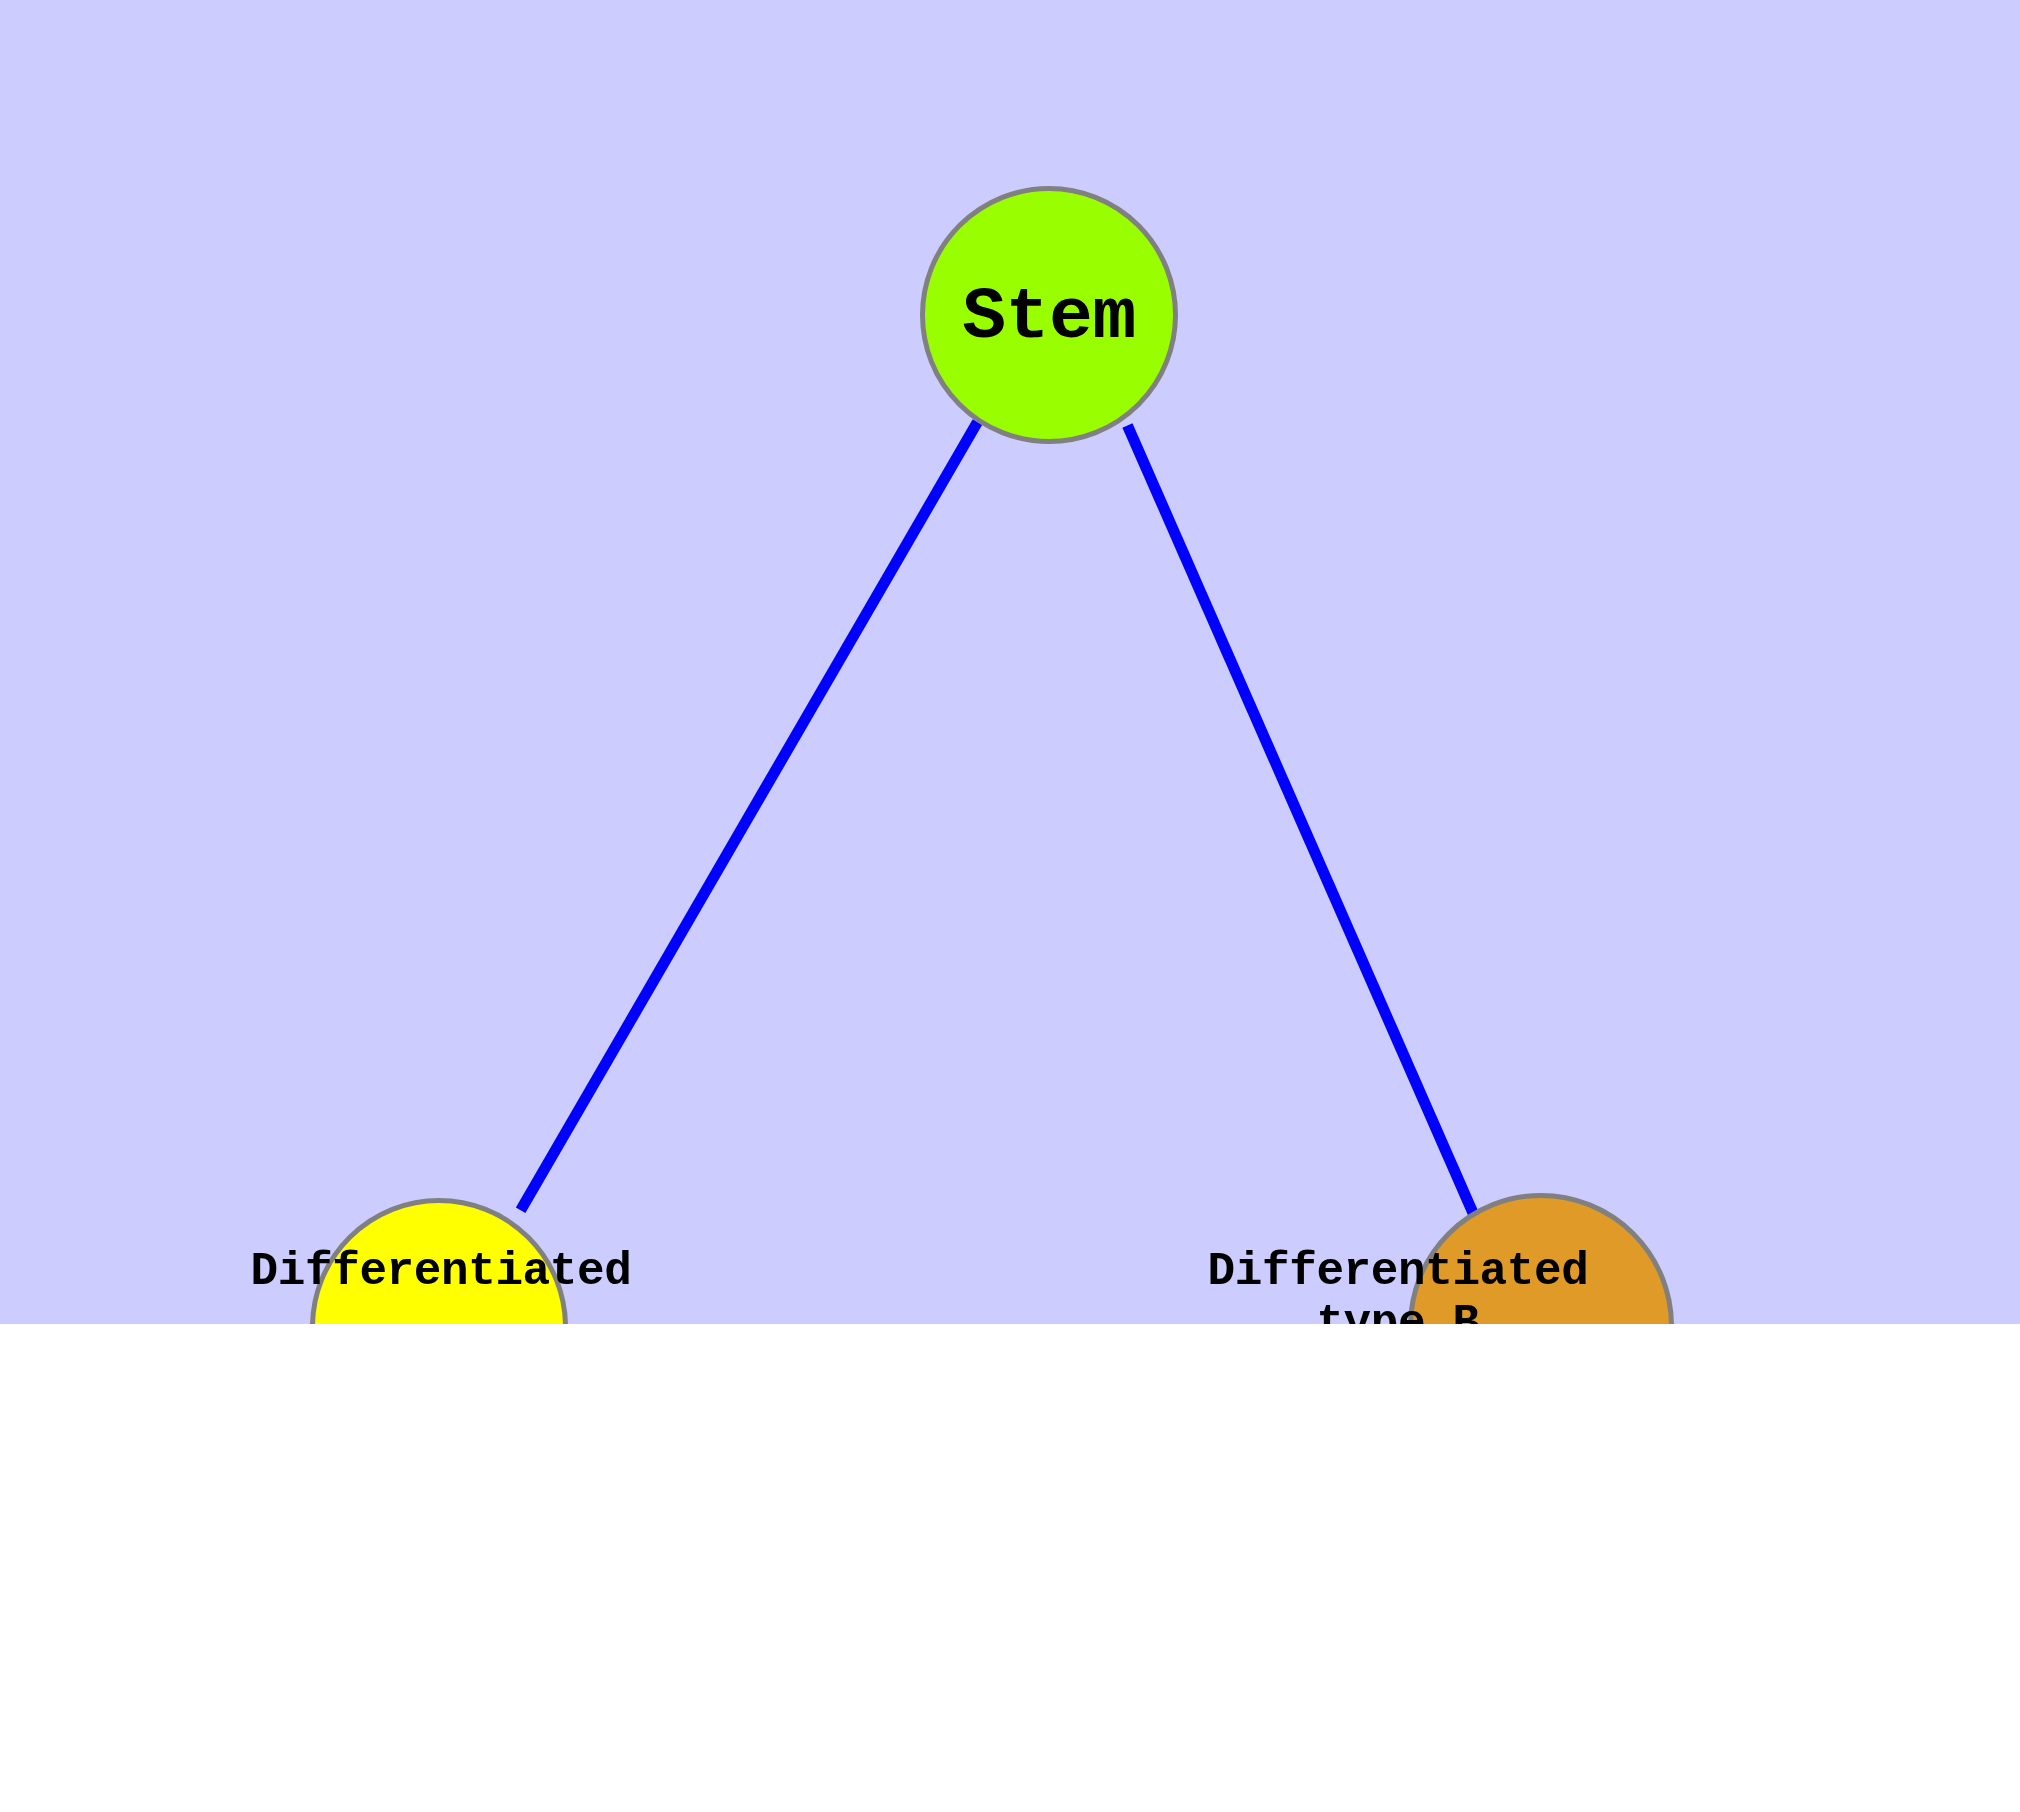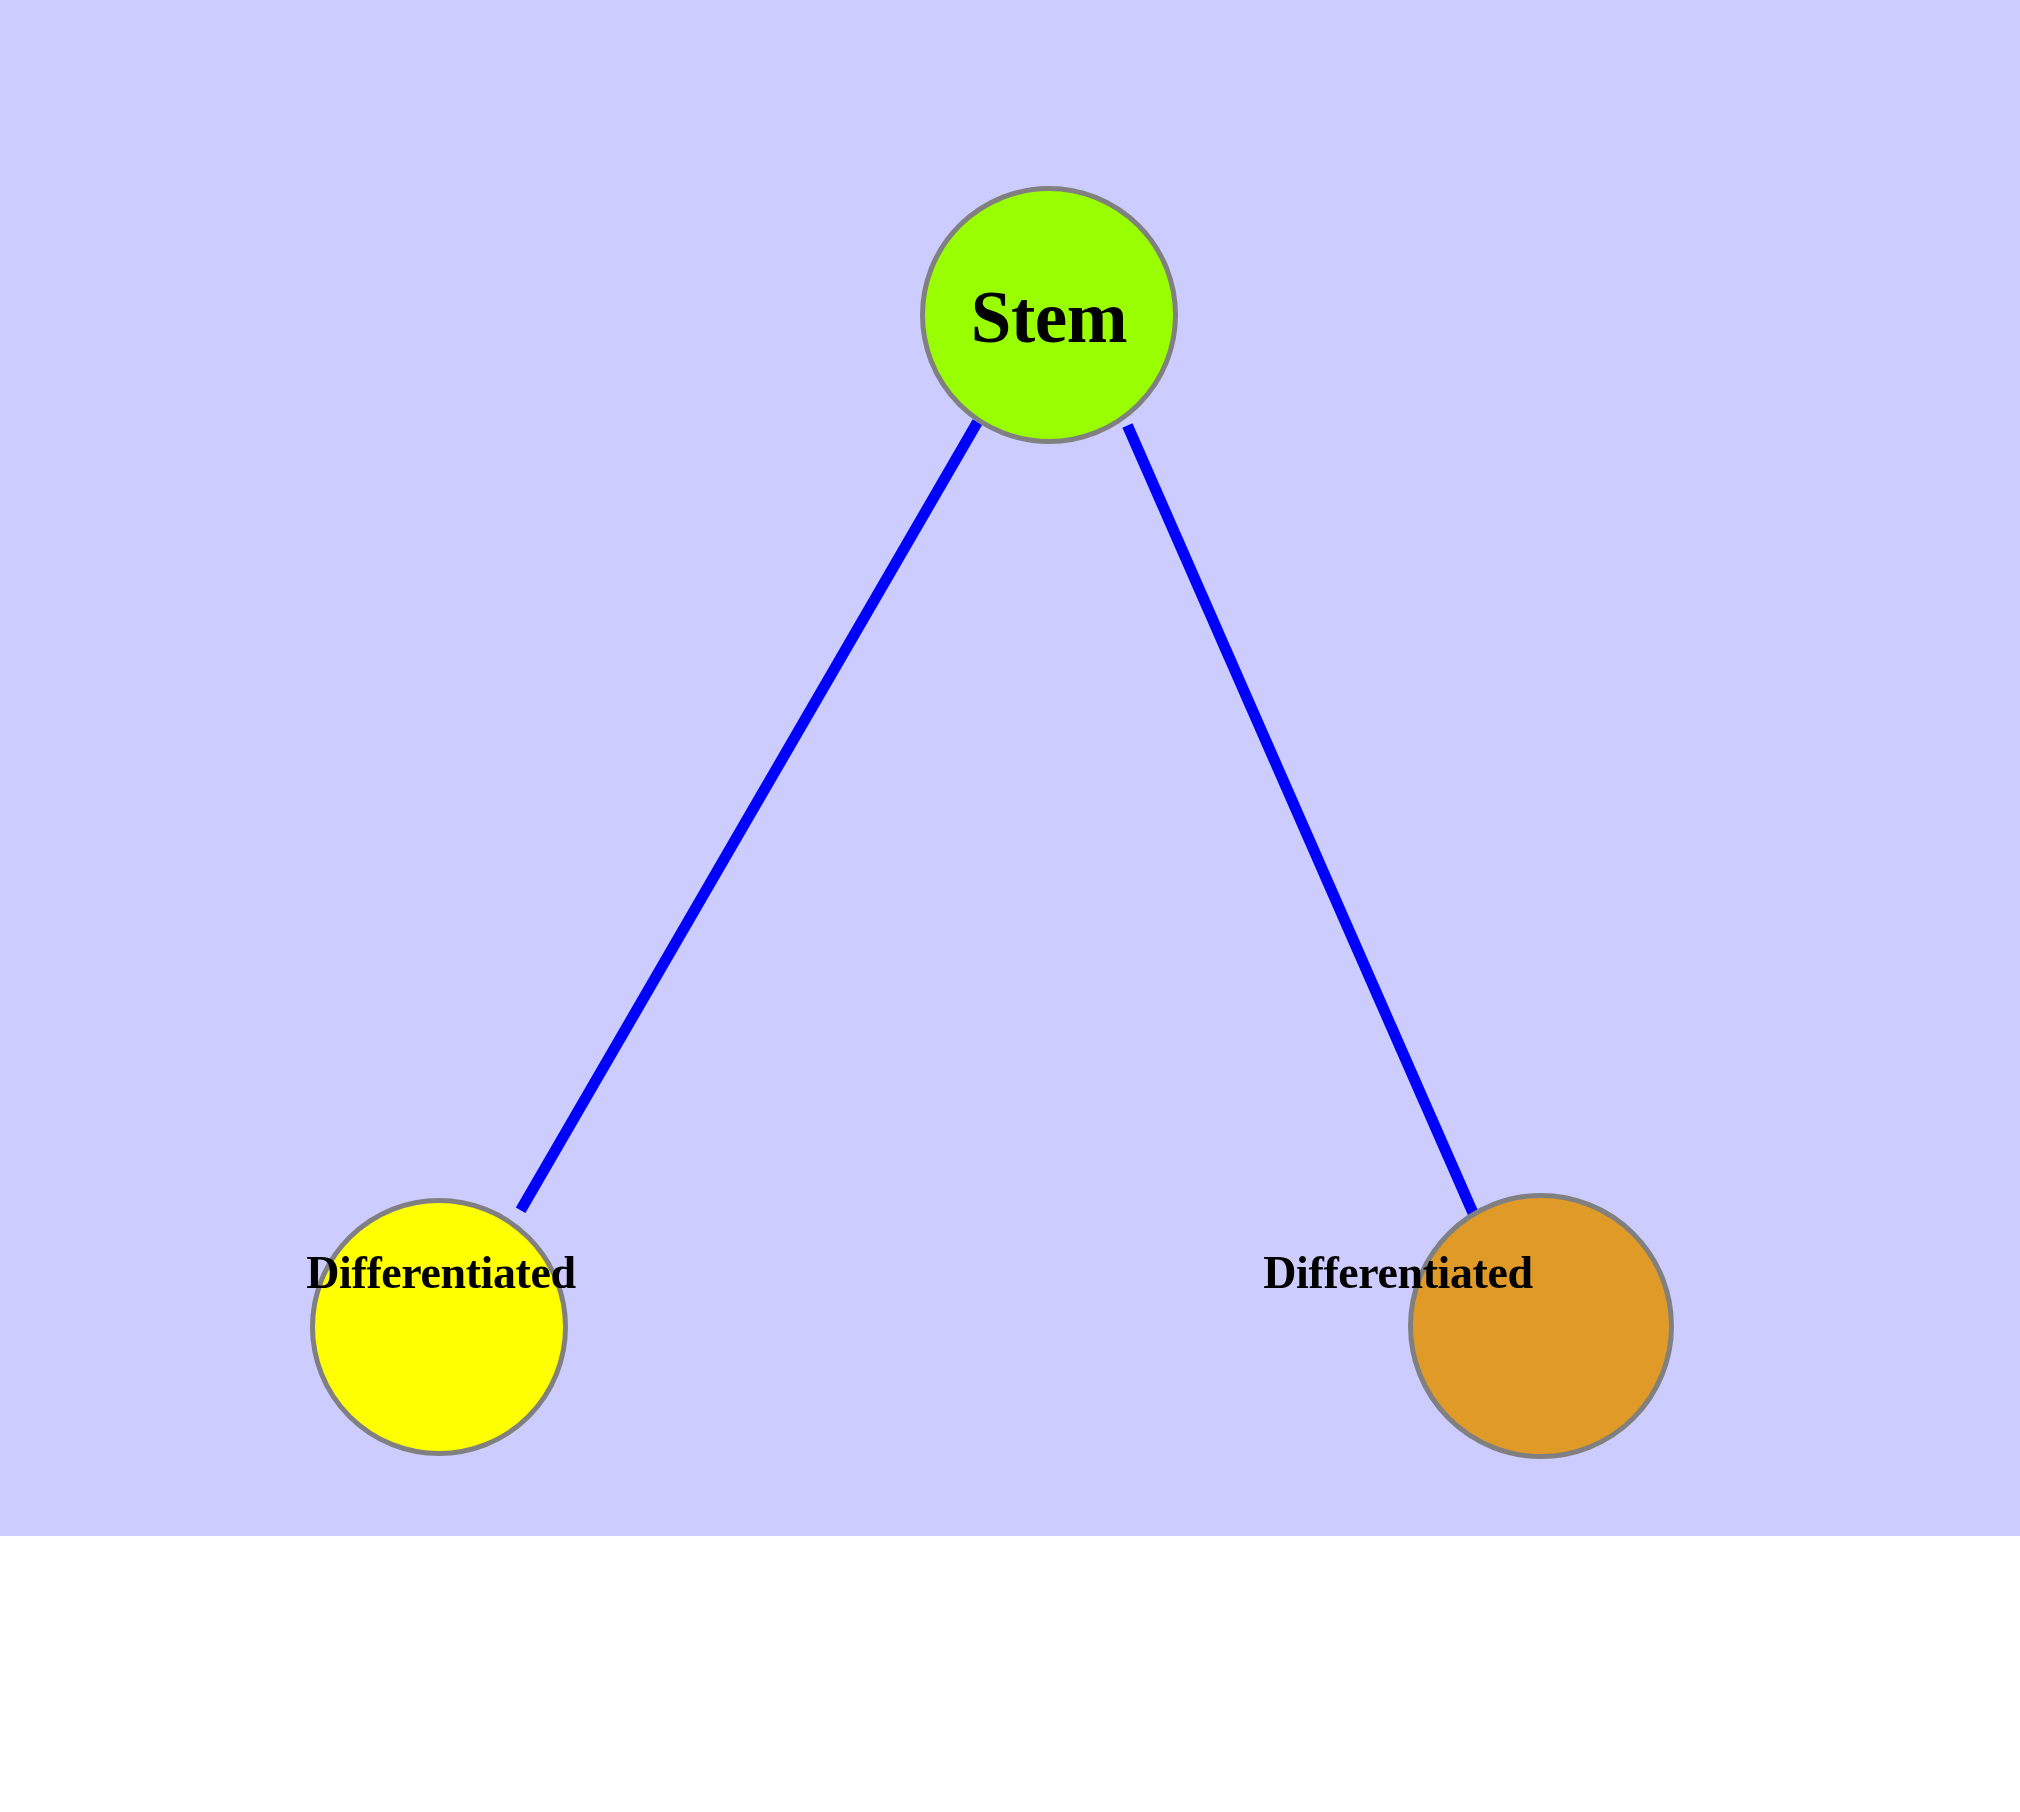--- a/index.html
+++ b/index.html
@@ -3,24 +3,24 @@
 <meta charset="utf-8">
 <style>
   html, body {
     margin: 0;
     padding: 0;
     background: #ffffff;
   }
   #canvas {
     position: relative;
     width: 2021px;
-    height: 1536px;
+    height: 1324px;
     background: #ccccff;
     overflow: hidden;
-    font-family: Liberation Serif, serif;
+    font-family: Liberation Mono, monospace;
   }
   #edge-layer {
     position: absolute;
     left: 0;
     top: 0;
     width: 2021px;
     height: 1812px;
     pointer-events: none;
   }
   .node {
@@ -58,16 +58,16 @@
   <div class="node" id="node-stem" style="left:920px; top:186px; width:258px; height:258px; background:#99ff00;"></div>
 
   <div class="node" id="node-diff-a" style="left:310px; top:1198px; width:258px; height:258px; background:#ffff00;"></div>
 
   <div class="node" id="node-diff-b" style="left:1408px; top:1193px; width:266px; height:266px; background:#e09a28;"></div>
 
   <div class="node-label" id="label-stem" style="left:920px; top:277px; width:258px;">Stem</div>
 
   <div class="node-label" id="label-a" style="left:102px; top:1247px; width:678px;"><span>Differentiated</span><br></div>
 
-  <div class="node-label" id="label-b" style="left:915px; top:1247px; width:966px;"><span>Differentiated</span><br></div>
+  <div class="node-label" id="label-b" style="left:915px; top:1247px; width:966px;"><span>Differentiated</span><br><span>type B</span></div>
 
 </div>
 
 
 </body></html>

